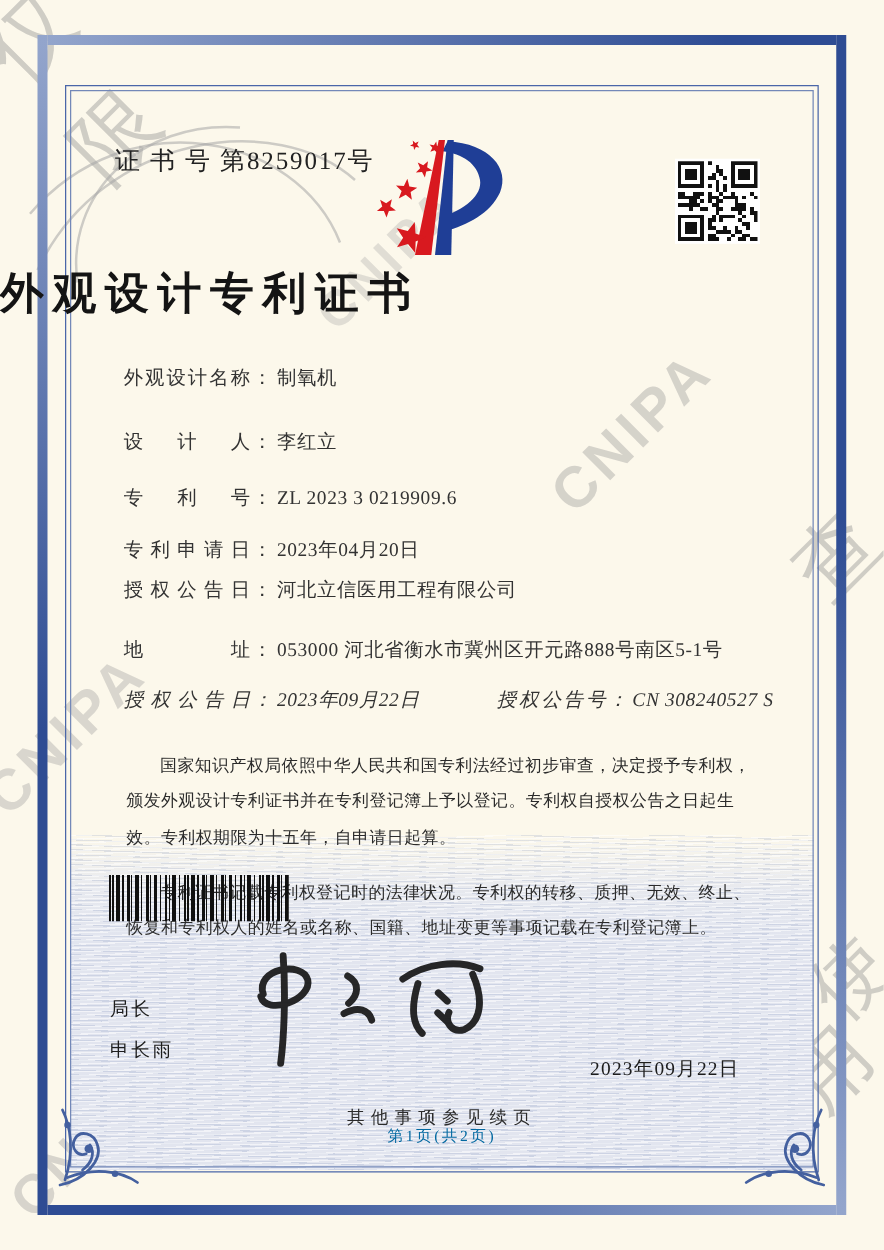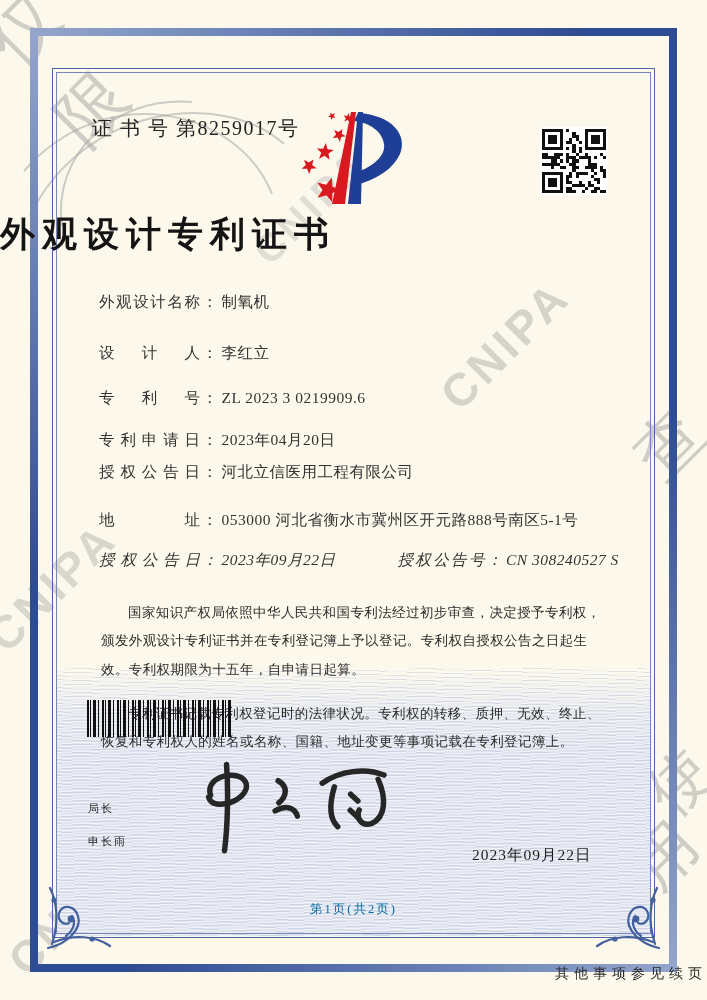--- a/index.html
+++ b/index.html
@@ -61,28 +61,28 @@
   .flabel.small{width:88px;}
 
   
   .body-text{position:absolute;left:85px;top:583px;width:542px;z-index:5;}
   .body-text p{margin:16px;text-indent:2em;font-size:13.5px;line-height:2.1;color:#2b2b2b;letter-spacing:.4px;}
 
   
   .barcode{position:absolute;left:87px;top:700px;width:144px;height:37px;z-index:5;
       background:repeating-linear-gradient(90deg,#101010 0 2px,transparent 2px 3px,#101010 3px 4px,
       transparent 4px 6px,#101010 6px 9px,transparent 9px 11px,#101010 11px 12px,transparent 12px 15px);}
-  .officer{position:absolute;left:88px;top:792px;z-index:5;font-size:11px;line-height:33px;color:#1d1d1d;letter-spacing:2px;}
+  .officer{position:absolute;left:88px;top:792px;z-index:5;font-size:15px;line-height:33px;color:#1d1d1d;letter-spacing:2px;}
   .signature{position:absolute;left:195px;top:758px;z-index:5;transform:rotate(-2deg);}
   .issue-date{position:absolute;left:472px;top:845px;z-index:5;font-size:15.5px;letter-spacing:1px;color:#1d1d1d;}
 
   
   .page-indicator{position:absolute;left:0;right:0;top:901px;text-align:center;z-index:5;
       font-size:12.5px;letter-spacing:2px;color:#0369a1;}
-  .continuation{position:absolute;left:0;right:0;top:965px;text-align:right;z-index:5;
+  .continuation{position:absolute;left:0;right:0;top:885px;text-align:center;z-index:5;
       font-size:14px;letter-spacing:5px;color:#2b2b2b;}
 </style>
 </head>
 <body>
 
 <div class="page">
 
   <div class="wm wm-cjk wm1">仅</div>
   <div class="wm wm-cjk wm2">限</div>
   <div class="wm wm3">CNIPA</div>

